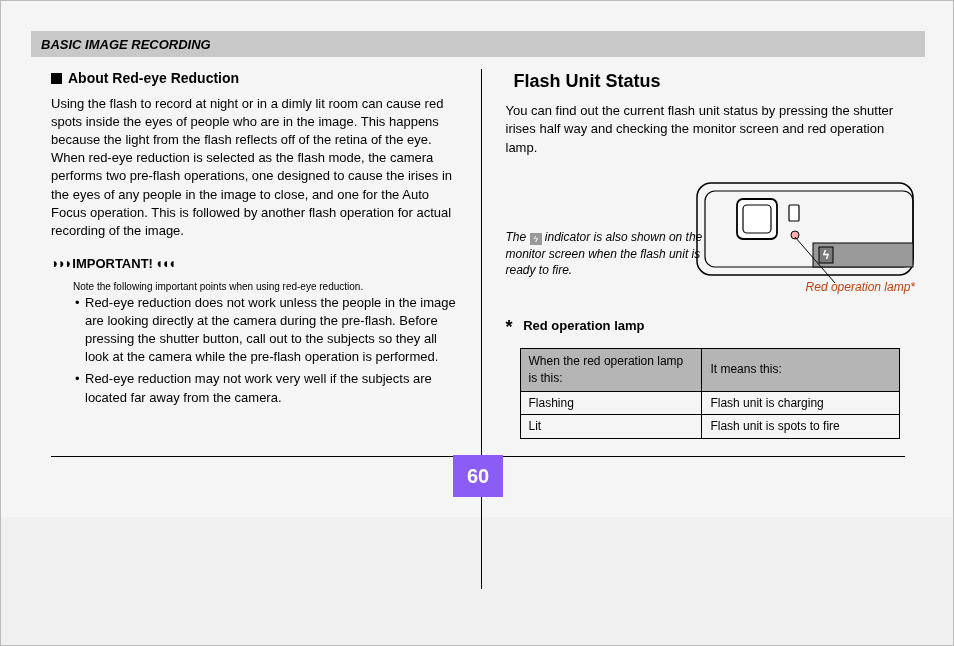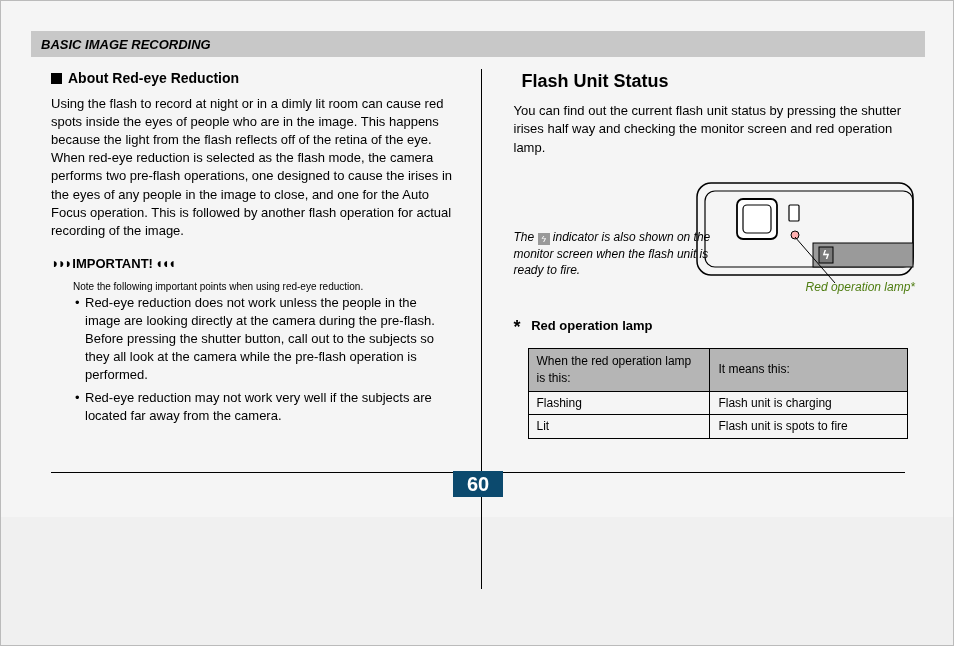--- a/index.html
+++ b/index.html
@@ -26,21 +26,21 @@
     padding: 4px 10px;
     margin: 18px 0 12px 0;
   }
   .header-bar span {
     font-size: 13px;
     font-weight: bold;
     font-style: italic;
   }
   .columns {
     display: flex;
-    gap: 8px;
+    gap: 0;
     position: relative;
   }
   .col {
     flex: 1;
     padding: 0 20px 0 20px;
     font-size: 13px;
     line-height: 1.4;
     color: #000;
     box-sizing: border-box;
   }
@@ -123,21 +123,21 @@
     line-height: 12px;
     text-align: center;
     vertical-align: -1px;
   }
   .lamp-label {
     position: absolute;
     right: 0;
     top: 104px;
     font-style: italic;
     font-size: 12px;
-    color: #4d7c0f;
+    color: #c2410c;
   }
   .star-line {
     font-weight: bold;
     font-size: 13px;
     margin: 0 0 8px 0;
   }
   .star-line .ast {
     font-size: 18px;
     display: inline-block;
     width: 14px;
@@ -168,25 +168,25 @@
     right: 50px;
     bottom: 20px;
     text-align: center;
   }
   .page-num-band .line {
     height: 1px;
     background: #000;
   }
   .page-num {
     display: inline-block;
-    background: #0c4a6e;
+    background: #8b5cf6;
     color: #fff;
     font-weight: bold;
     font-size: 20px;
-    padding: 0 14px;
+    padding: 8px 14px;
     line-height: 26px;
     margin-top: -2px;
   }
 </style>
 </head>
 <body>
 
 <div class="page">
 
   <div class="header-bar">

